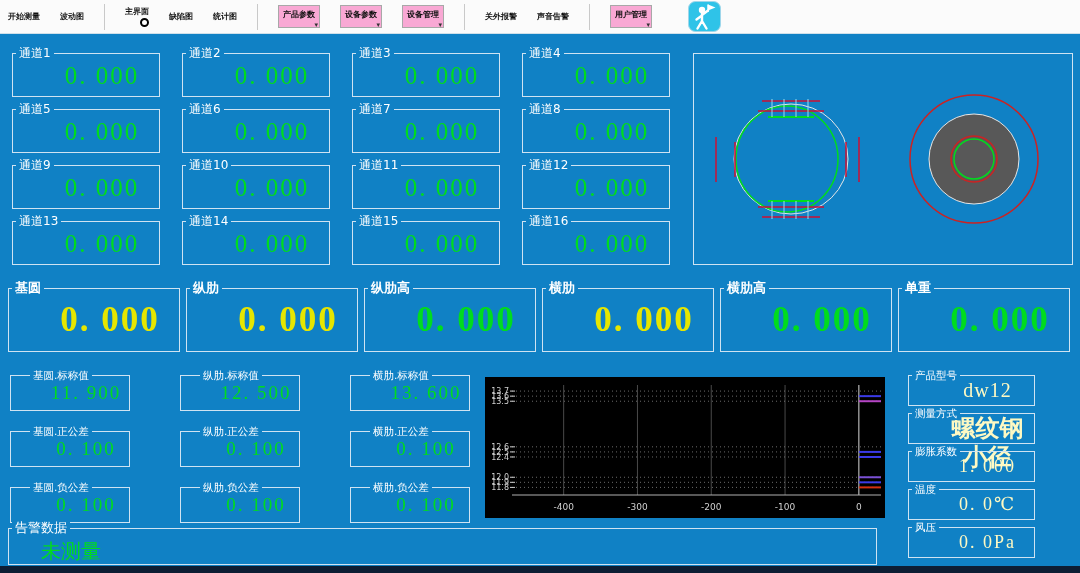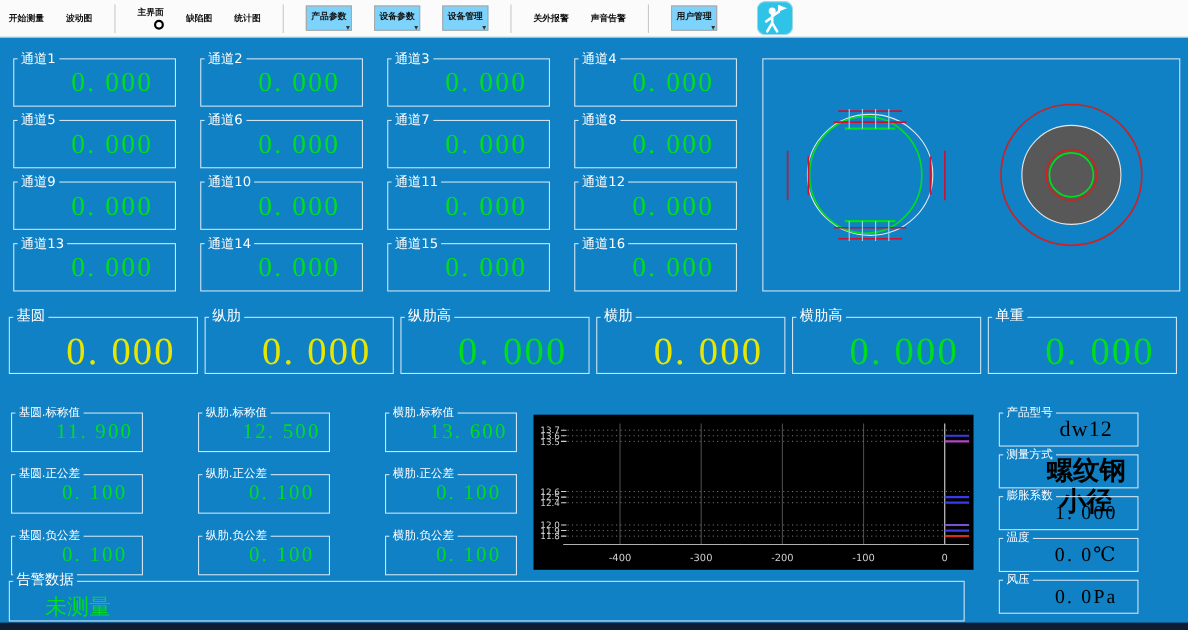--- a/index.html
+++ b/index.html
@@ -4,48 +4,48 @@
 <style>
   *{margin:0;padding:0;box-sizing:border-box;}
   html,body{width:1080px;height:573px;}
   .screen{position:relative;width:1080px;height:573px;background:#1081c5;font-family:"DejaVu Sans",sans-serif;overflow:hidden;}
   
   .toolbar{position:absolute;top:0;left:0;right:0;height:34px;background:#fbfbfb;border-bottom:1px solid #cfe0ea;display:flex;align-items:center;font-size:8px;font-weight:bold;color:#111;padding-left:8px;column-gap:20px;}
   .tb-item{cursor:default;white-space:nowrap;}
   .tb-stack{display:flex;flex-direction:column;align-items:flex-end;row-gap:1px;}
   .radio-dot{width:9px;height:9px;border:2px solid #000;border-radius:50%;background:#fff;}
   .tb-sep{width:1px;height:26px;background:#c9c9c9;}
-  .tb-dd{position:relative;border:1px solid #a8a8a8;background:#7dd3fc;padding:3px 4px 7px 4px;white-space:nowrap;}
+  .tb-dd{position:relative;border:1px solid #a8a8a8;background:#f9a8d4;padding:3px 4px 7px 4px;white-space:nowrap;}
   .tb-dd .dd-arrow{position:absolute;right:1px;bottom:-2px;font-size:7px;color:#333;line-height:1;}
   .tb-appicon{margin-left:16px;width:33px;height:31px;display:block;}
   
   .gbox{position:relative;border:1px solid #cfe3f2;padding-left:32px;}
   .gb-label{position:absolute;top:-8px;left:3px;background:#1081c5;padding:0 3px;font-size:12px;color:#fff;line-height:1.2;white-space:nowrap;}
   .gb-value{text-align:center;font-family:"Liberation Serif","DejaVu Serif",serif;letter-spacing:2px;}
   
   .channels{position:absolute;left:12px;top:53px;display:grid;grid-template-columns:repeat(4,148px);grid-template-rows:repeat(4,44px);column-gap:22px;row-gap:12px;}
   .channels .gb-value{font-size:25px;line-height:44px;color:#00dc1e;}
   
   .diagram-panel{position:absolute;left:693px;top:53px;width:380px;height:212px;border:1px solid #cfe3f2;}
   
   .measures{position:absolute;left:8px;top:288px;display:grid;grid-template-columns:repeat(6,172px);column-gap:6px;}
-  .measures .gbox{height:52px;}
+  .measures .gbox{height:64px;font-weight:bold;}
   .measures .gb-label{font-size:13px;top:-9px;}
   .measures .gb-value{font-size:35px;line-height:62px;}
   
   .params{position:absolute;left:10px;top:375px;display:grid;grid-auto-flow:column;grid-template-rows:repeat(3,36px);grid-template-columns:repeat(3,120px);row-gap:20px;column-gap:50px;}
-  .params .gb-label{font-size:10.5px;top:-7px;}
+  .params .gb-label{font-size:10.5px;top:-7px;margin-left:16px;}
   .params .gb-value{font-size:19px;line-height:34px;color:#00dc1e;}
   
   .chart-box{position:absolute;left:485px;top:377px;width:400px;height:141px;background:#000;}
   
   .info-col{position:absolute;left:908px;top:375px;width:127px;display:flex;flex-direction:column;row-gap:7px;}
   .info-col .gbox{height:31px;}
   .info-col .gb-label{font-size:10.5px;top:-7px;}
-  .info-col .gb-value{font-size:18px;line-height:29px;color:#000000;}
+  .info-col .gb-value{font-size:18px;line-height:29px;color:#fef9c3;}
   .info-col .val-lg .gb-value{font-size:20px;letter-spacing:1px;}
   .info-col .val-xl .gb-value{font-size:24px;font-family:Liberation Serif, serif;letter-spacing:0;font-weight:bold;}
   
   .alarm-box{position:absolute;left:8px;top:528px;width:869px;height:37px;border:1px solid #cfe3f2;}
   .alarm-box .gb-label{font-size:13px;top:-9px;}
   .alarm-status{color:#00dc1e;font-size:20px;padding-top:9px;}
   .bottom-strip{position:absolute;left:0;top:566px;width:1080px;height:7px;background:#0d1d33;}
 </style>
 </head>
 <body>

